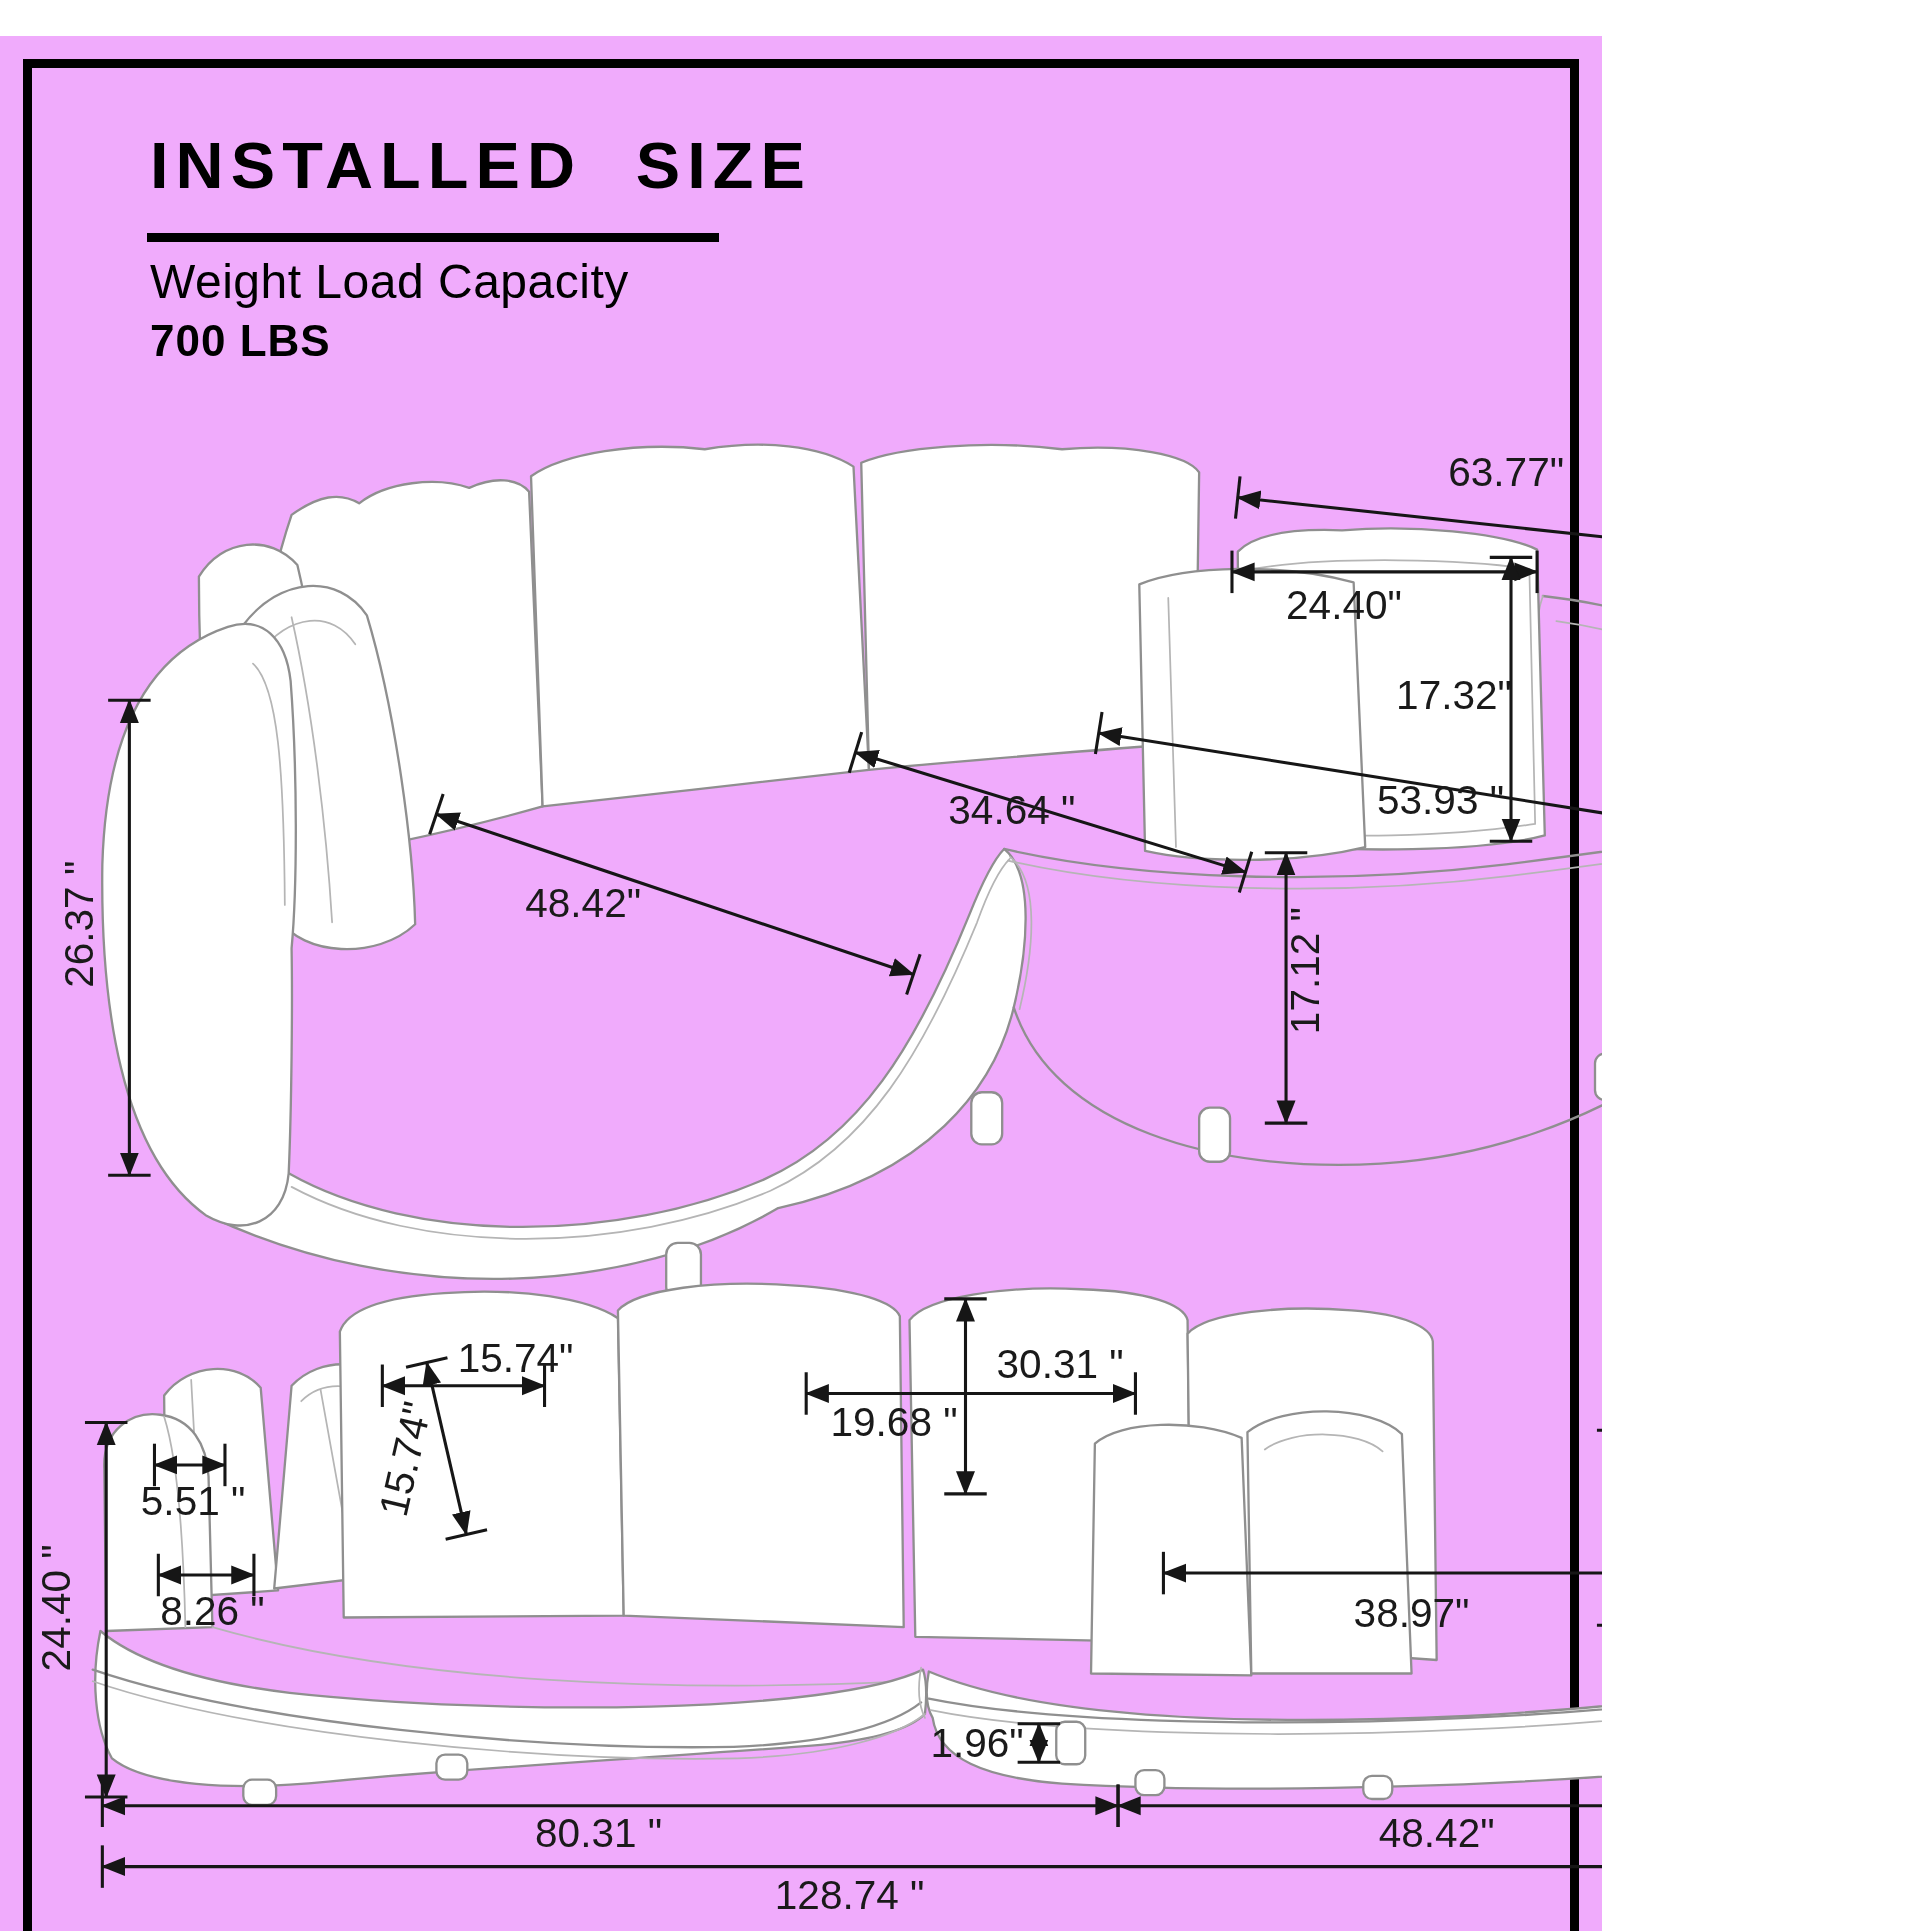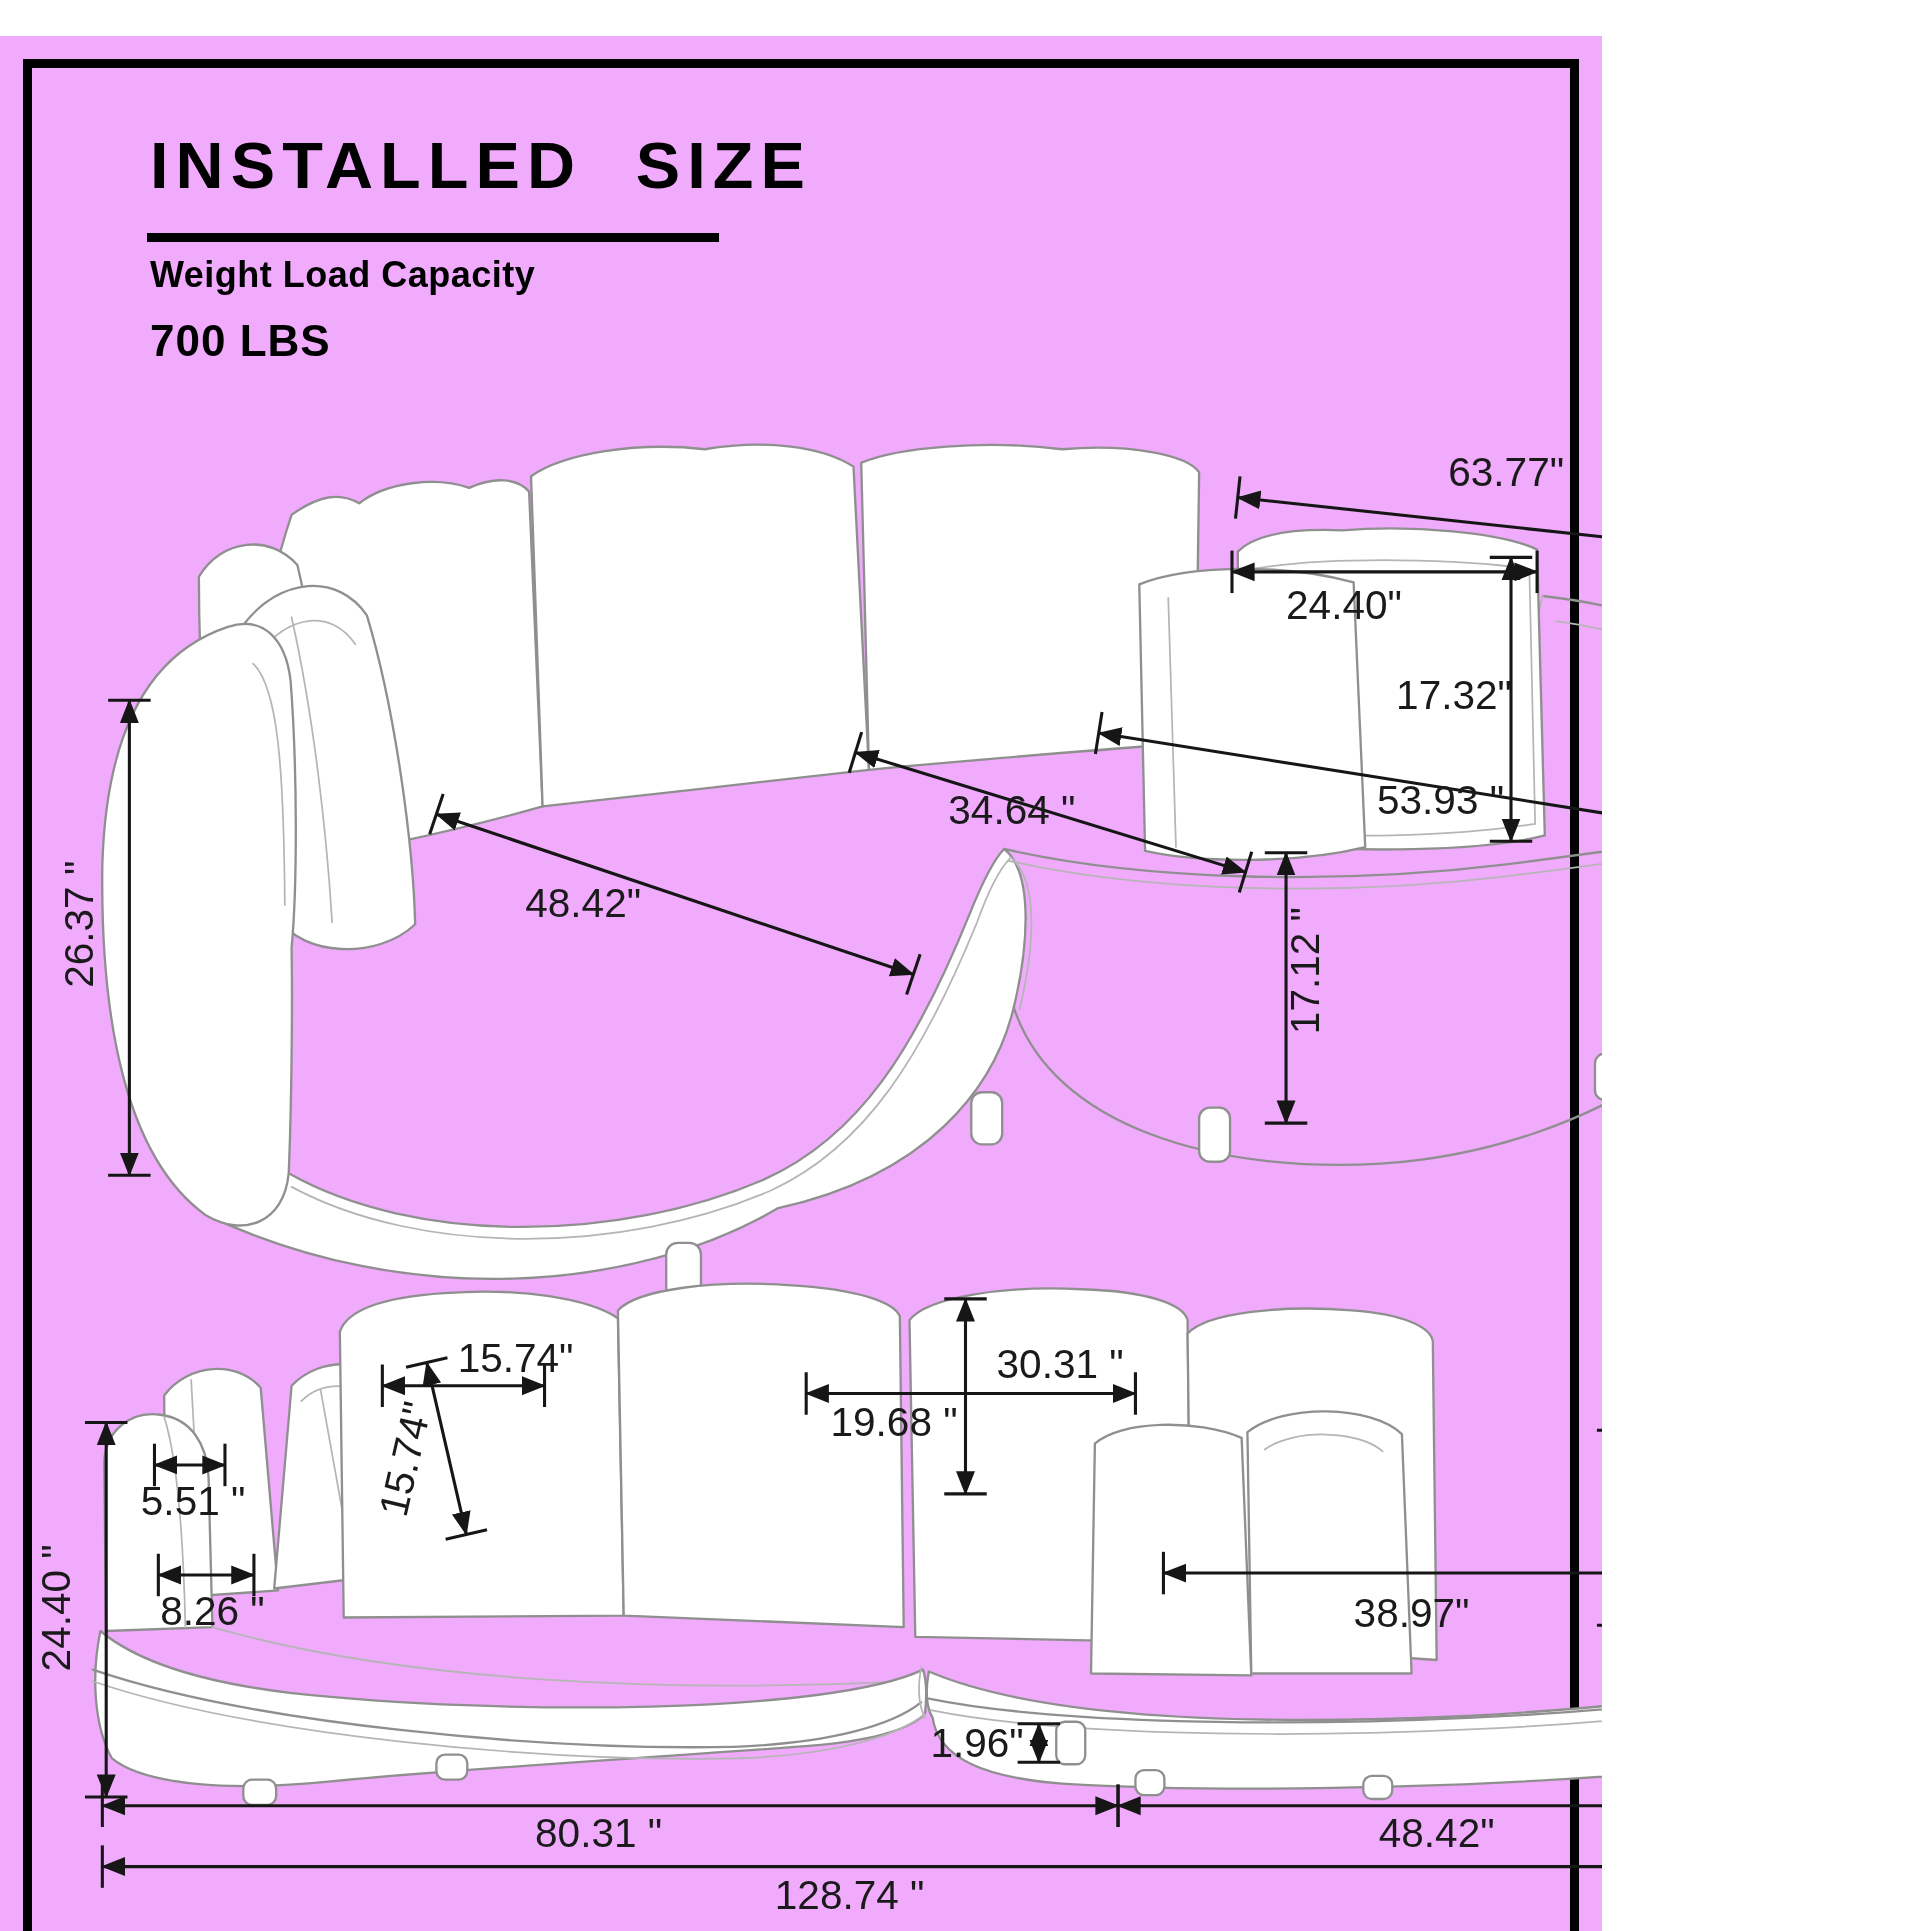--- a/index.html
+++ b/index.html
@@ -3,21 +3,21 @@
 <meta charset="utf-8">
 <style>
   html,body{margin:0;padding:0;background:#ffffff;}
   #canvas{position:relative;width:1602px;height:1931px;background:#f0abfc;overflow:hidden;
           font-family:"Liberation Sans",sans-serif;margin-top:36px;}
   #frame{position:absolute;left:23px;top:23px;right:23px;bottom:23px;border:9.7px solid #000;}
   .hdr{position:absolute;left:150px;color:#000;}
   #title{top:93px;font-size:64px;font-weight:800;letter-spacing:6.8px;word-spacing:27px;
          transform:scaleX(1.04);transform-origin:left;white-space:nowrap;}
   #title-underline{position:absolute;left:147px;top:197px;width:572px;height:8.7px;background:#000;}
-  #subtitle{top:218px;font-size:36px;font-weight:700;letter-spacing:0.5px;}
+  #subtitle{top:218px;font-size:48px;font-weight:400;letter-spacing:0.5px;}
   #capacity{top:280px;font-size:44px;font-weight:700;letter-spacing:1px;}
   svg{position:absolute;left:0;top:0;}
   .sketch{stroke:#8f8f8f;stroke-width:2.4;fill:none;stroke-linecap:round;stroke-linejoin:round;}
   .sketch-fill{stroke:#8f8f8f;stroke-width:2.4;fill:#ffffff;stroke-linejoin:round;}
   .sketch-light{stroke:#b5b5b5;stroke-width:1.8;fill:none;stroke-linecap:round;}
   .dim-line{stroke:#161616;stroke-width:3.2;fill:none;}
   .dim-tick{stroke:#161616;stroke-width:3.2;}
   .dim-text{fill:#1a1a1a;font-size:42px;font-family:"Liberation Sans",sans-serif;text-anchor:middle;}
 </style>
 </head>

